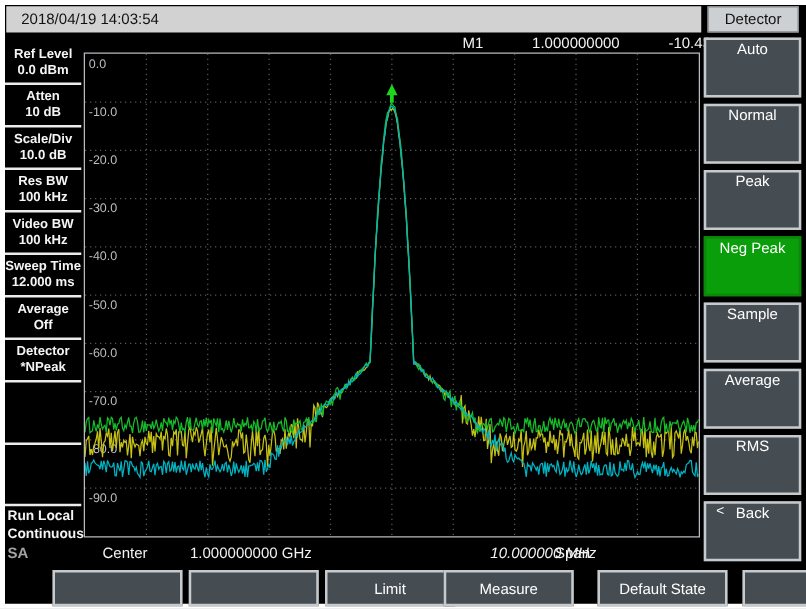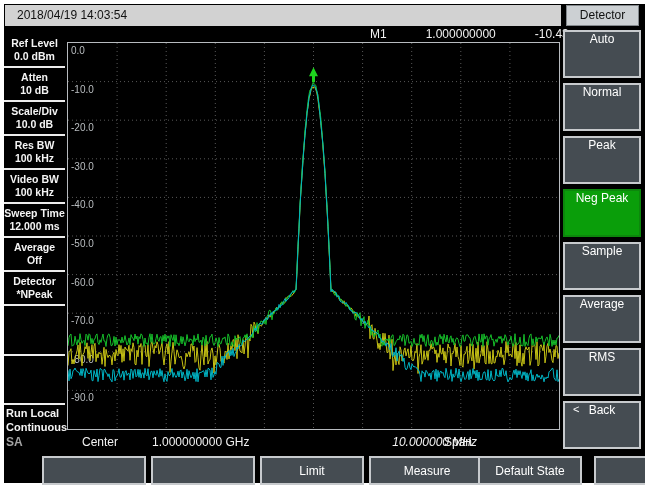--- a/index.html
+++ b/index.html
@@ -178,17 +178,17 @@
       </div>
     <div class="softkey" style="top:397px">
       <span class="chev">&lt;</span>
       <span>Back</span>
     </div>
   </div>
 
   <div class="toolbar-btn" style="left:2px;width:104px"></div>
   <div class="toolbar-btn" style="left:111px;width:104px"></div>
   <div class="toolbar-btn" style="left:220px;width:104px">Limit</div>
-  <div class="toolbar-btn" style="left:329px;width:116px">Measure</div>
+  <div class="toolbar-btn" style="left:315px;width:104px">Measure</div>
   <div class="toolbar-btn" style="left:438px;width:104px">Default State</div>
   <div class="toolbar-btn" style="left:554px;width:83px"></div>
 
 </div>
 
 </body></html>

